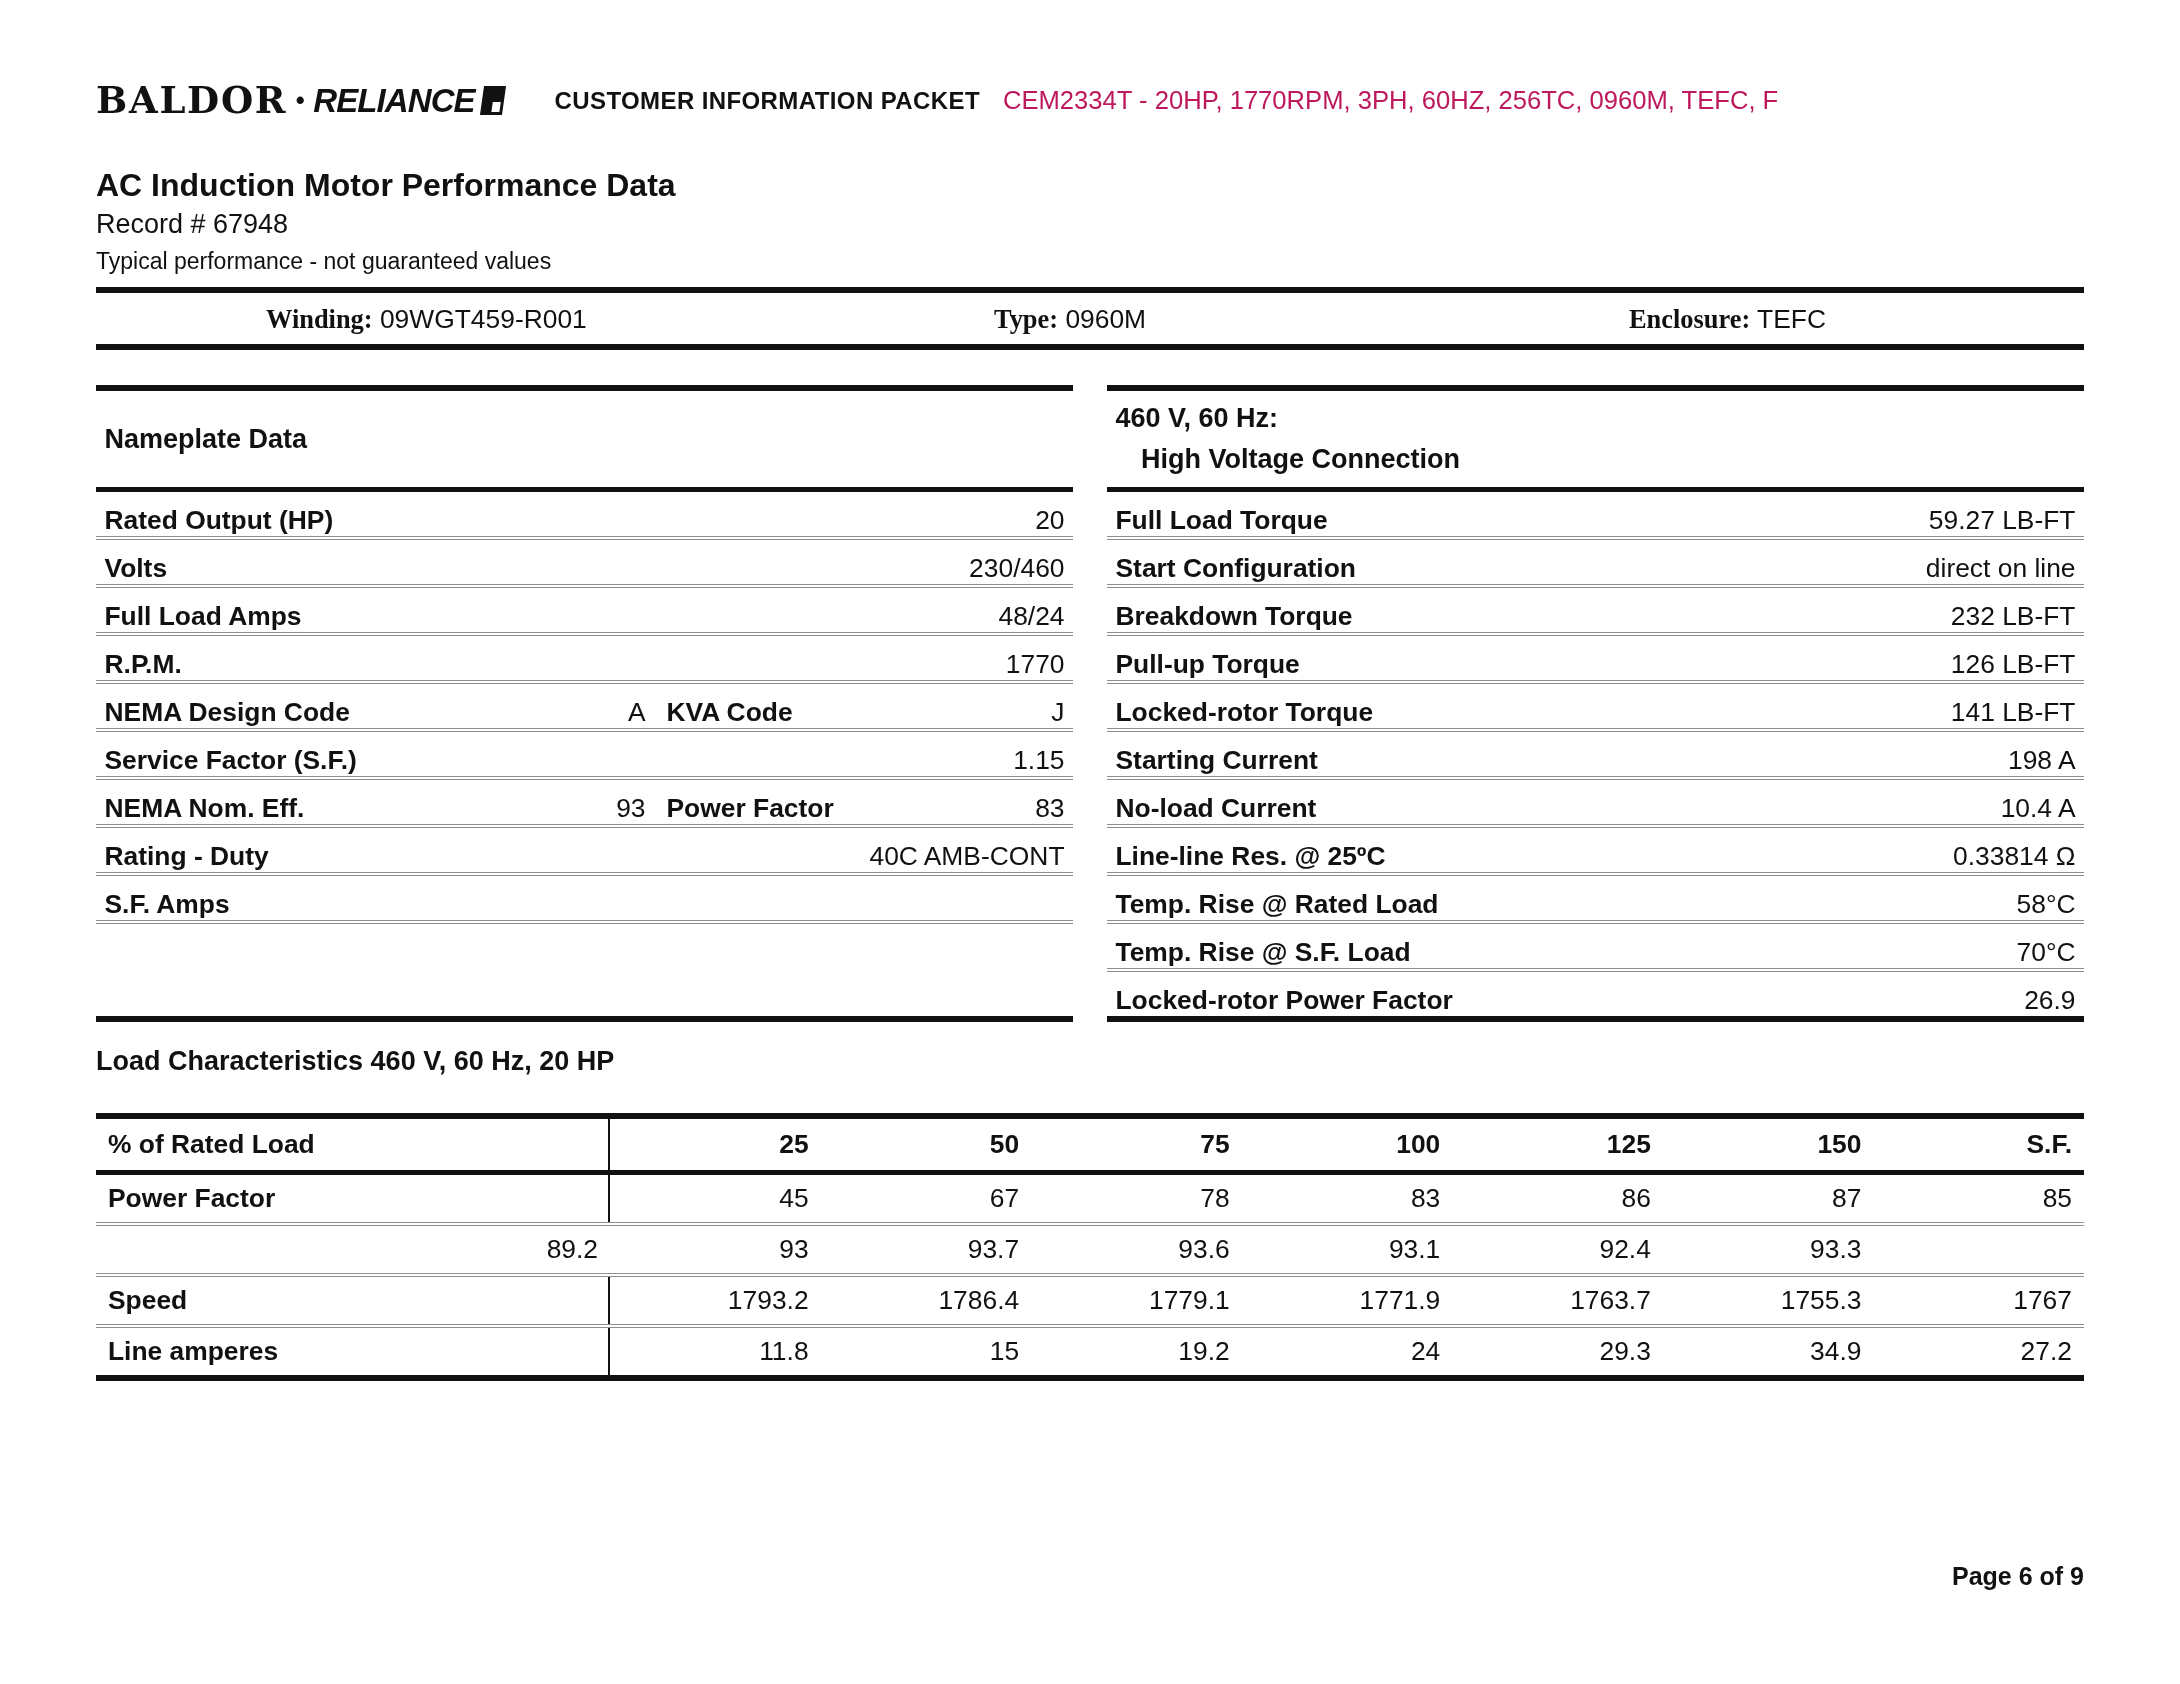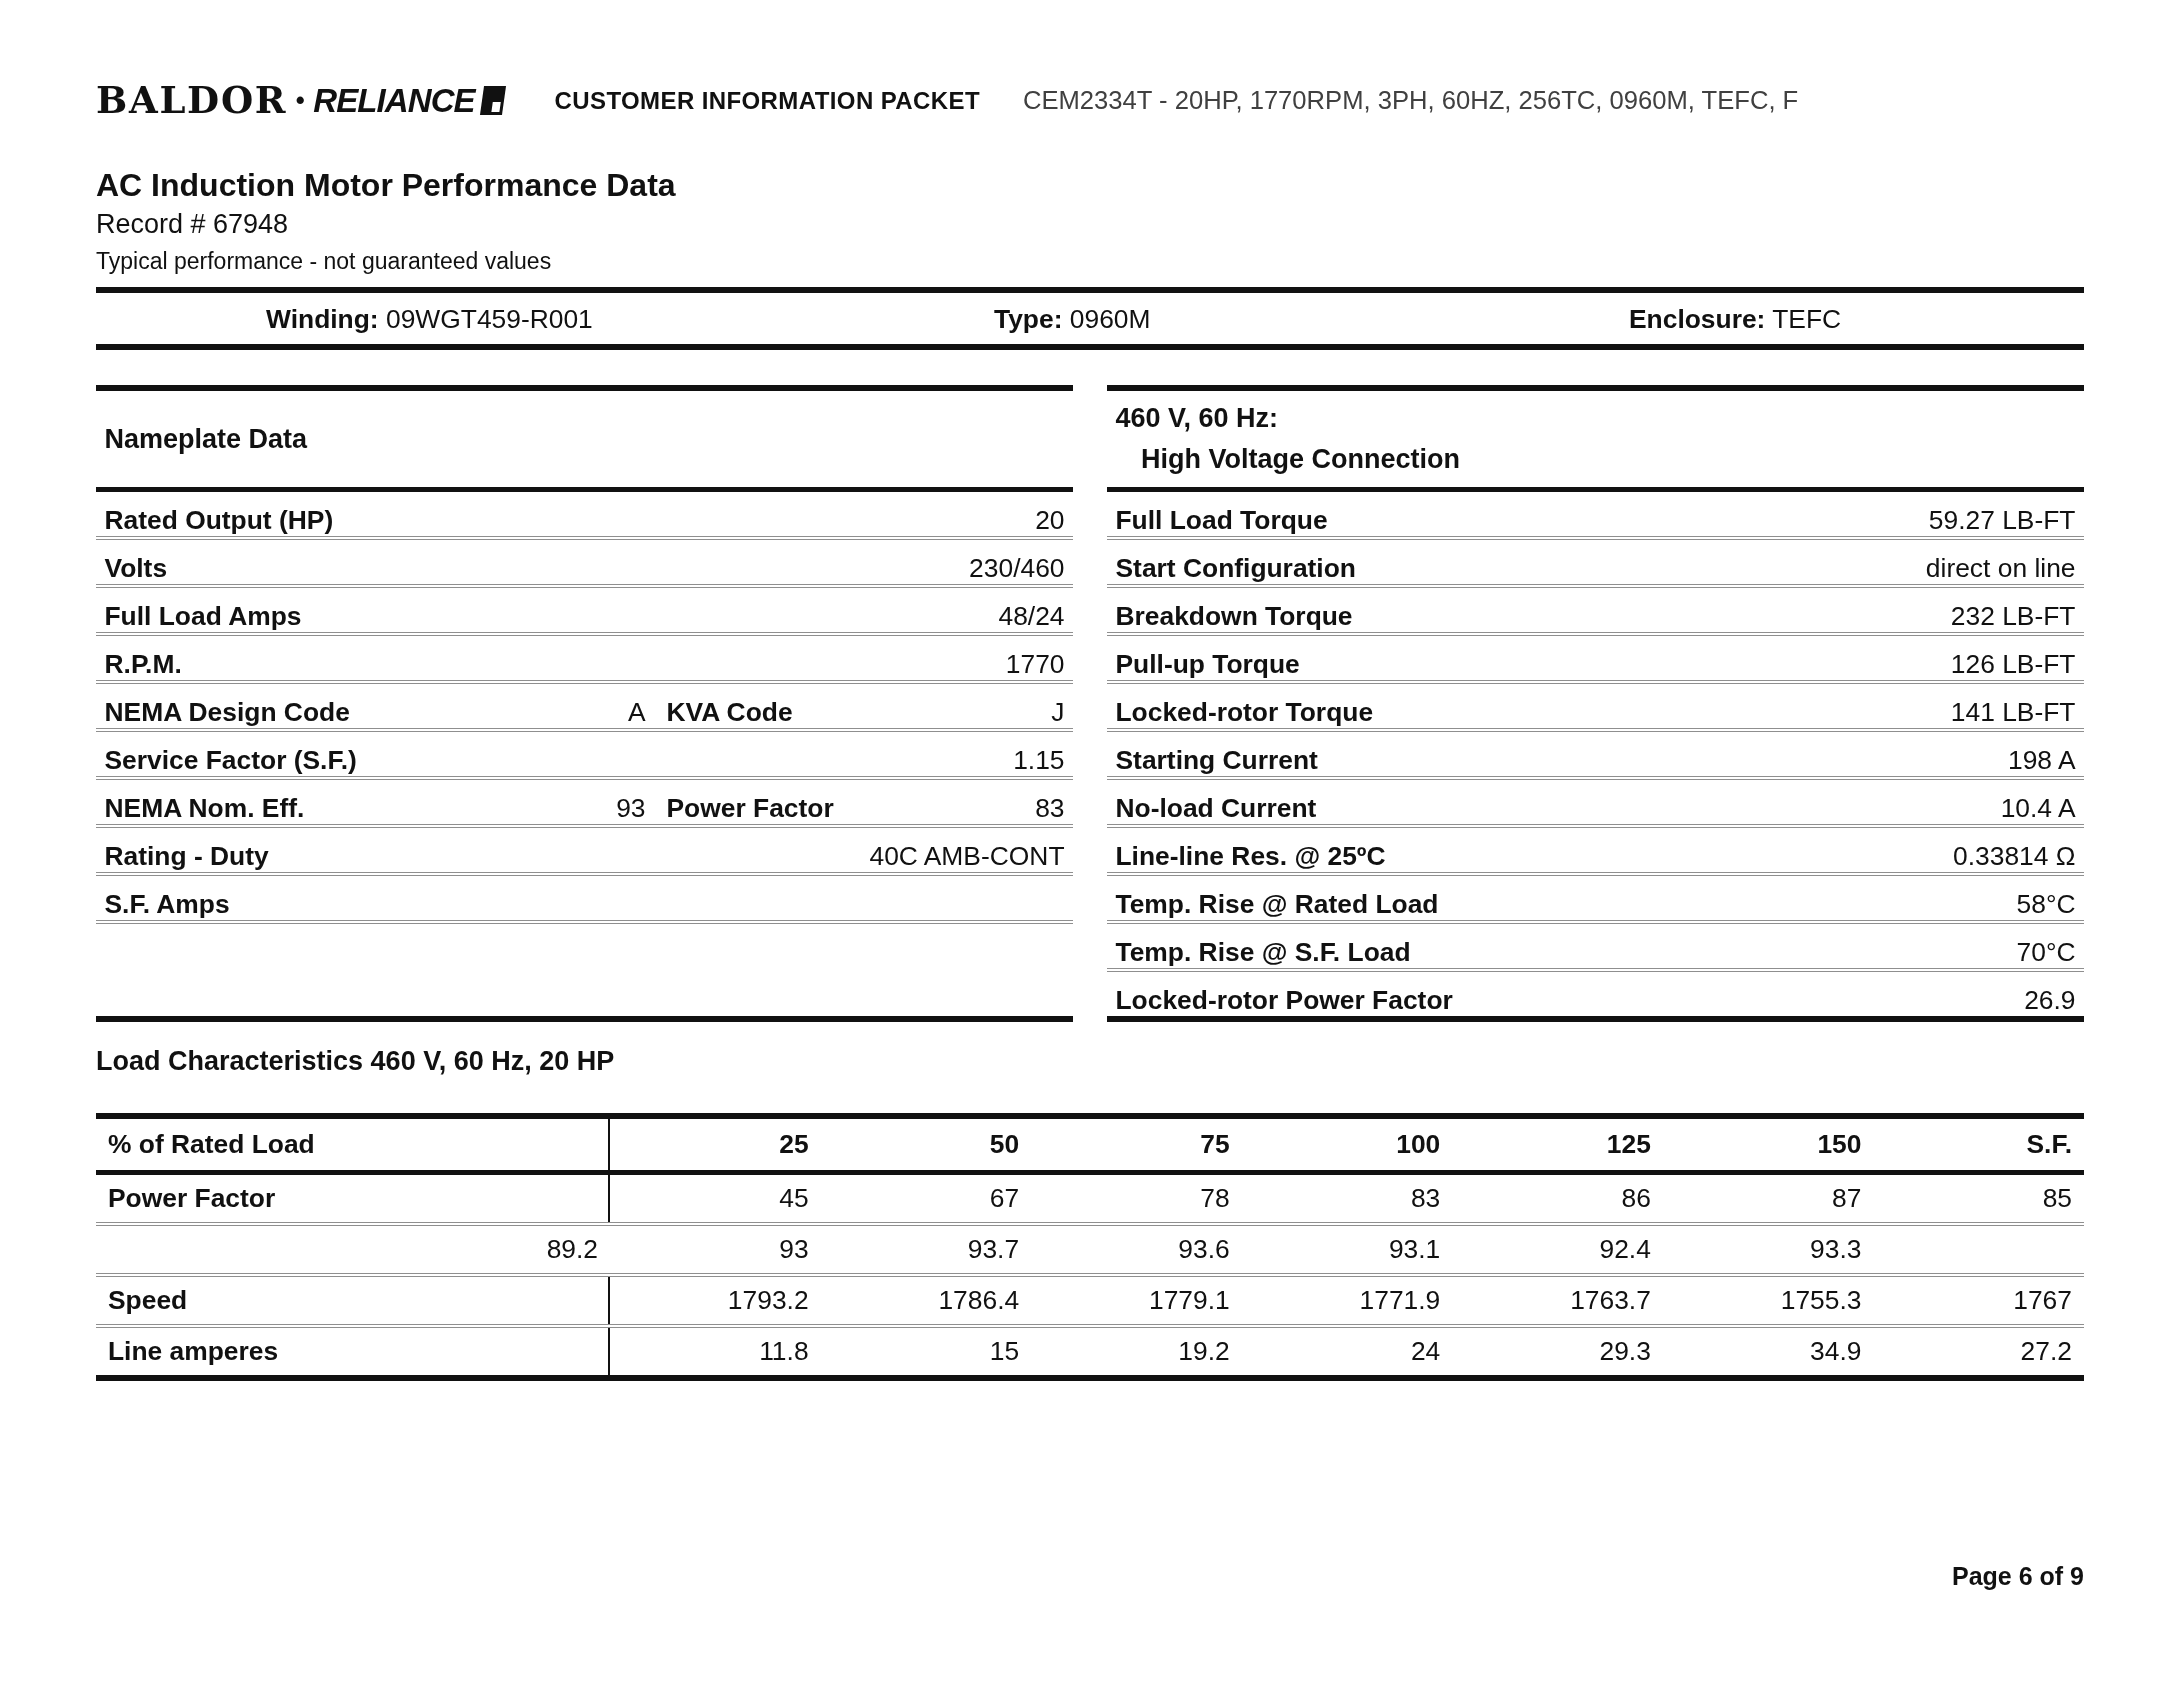--- a/index.html
+++ b/index.html
@@ -13,32 +13,32 @@
   
   .top-header{top:82px;left:96px;right:96px;display:flex;align-items:center;}
   .logo{display:flex;align-items:center;line-height:1;}
   .logo-baldor{font-family:"DejaVu Serif",serif;font-weight:700;font-size:37px;letter-spacing:1.7px;}
   .logo-dot{font-size:25.6px;margin:0 8.5px;font-weight:700;}
   .logo-reliance{font-style:italic;font-weight:700;font-size:33px;letter-spacing:-0.9px;}
   .logo-mark{display:inline-block;width:22px;height:29px;background:#111;margin-left:6.8px;
     transform:skewX(-8deg);position:relative;}
   .logo-mark::after{content:"";position:absolute;right:2.6px;bottom:2.6px;width:8.5px;height:10.2px;background:#fff;}
   .packet-title{margin-left:51px;font-weight:700;font-size:24px;letter-spacing:0.4px;white-space:nowrap;}
-  .model-line{margin-left:43px;font-size:25.6px;color:#404040;white-space:nowrap;}
+  .model-line{margin-left:23px;font-size:25.6px;color:#be185d;white-space:nowrap;}
 
   
   .doc-title{top:167px;left:96px;font-size:32px;font-weight:700;}
   .record-line{top:209px;left:96px;font-size:27px;}
   .note-line{top:248px;left:96px;font-size:23px;}
 
   
   .winding-bar{top:287px;left:96px;width:1988px;height:63px;box-sizing:border-box;
     border-top:6px solid #111;border-bottom:6px solid #111;}
   .w-group{position:absolute;top:50%;transform:translateY(-50%);font-size:26.4px;white-space:nowrap;}
-  .w-group .lbl{font-weight:700;}
+  .w-group .lbl{font-weight:700;font-family:Liberation Serif, serif;}
   .w-winding{left:170px;}
   .w-type{left:898px;}
   .w-enclosure{left:1533px;}
 
   
   .tables{top:385px;left:96px;width:1988px;display:flex;justify-content:space-between;align-items:stretch;}
   .tbl{width:977px;box-sizing:border-box;border-top:6px solid #111;border-bottom:6px solid #111;
     display:flex;flex-direction:column;}
   .tbl-head{min-height:101px;box-sizing:border-box;border-bottom:5.1px solid #111;
     display:flex;flex-direction:column;justify-content:center;padding:0 8.5px;font-size:27px;font-weight:700;}

